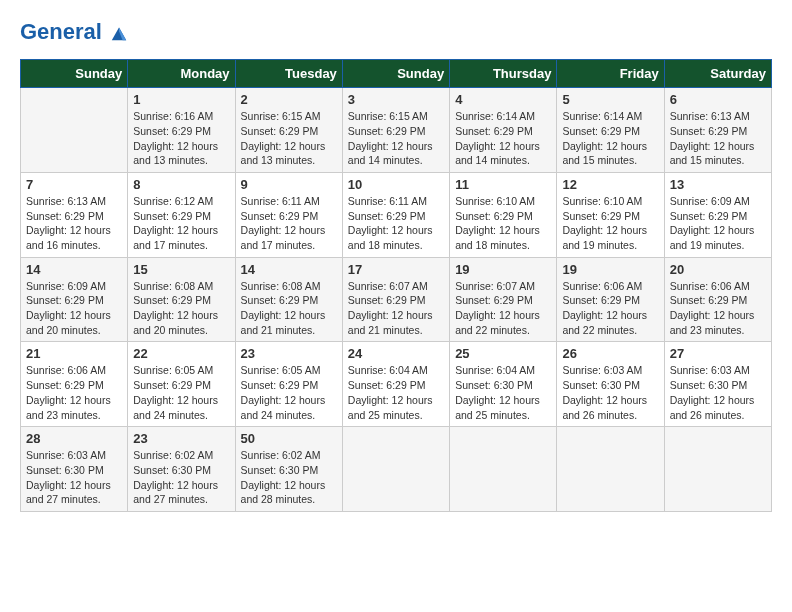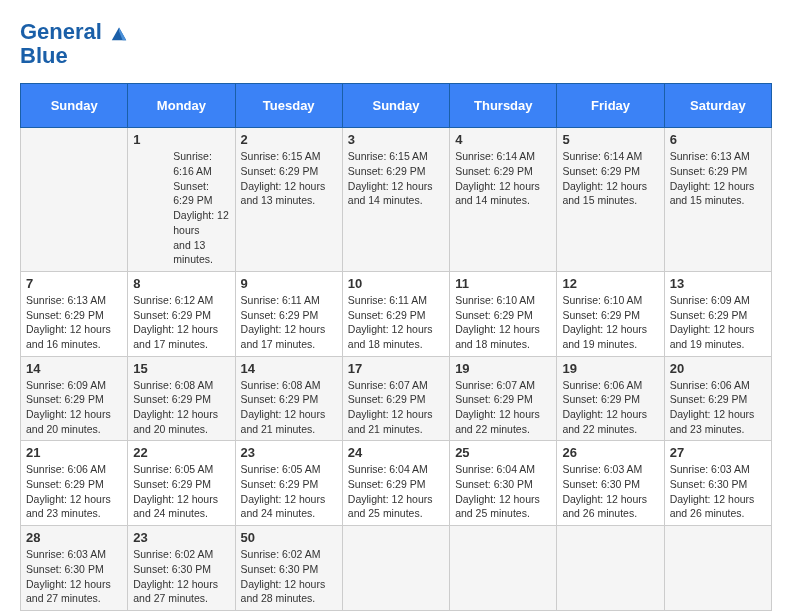--- a/index.html
+++ b/index.html
@@ -45,24 +45,24 @@
     .calendar-subtitle {
       font-size: 15px;
       color: #555;
     }
     table {
       width: 100%;
       border-collapse: collapse;
       font-size: 11px;
     }
     thead th {
-      background-color: #3b82f6;
+      background-color: #14532d;
       color: #fff;
-      padding: 14px 5px;
-      text-align: center;
+      padding: 6px 5px;
+      text-align: right;
       font-size: 13px;
       font-weight: bold;
       border: 1px solid #1a5fa8;
     }
     tbody td {
       border: 1px solid #ccc;
       vertical-align: top;
       padding: 4px 5px;
       height: 80px;
       width: 107px;
@@ -95,21 +95,20 @@
 <div class="header-area">
   <div class="logo">
     <div>
       <div class="logo-text">
         <span>General</span>
         <svg class="logo-icon" viewBox="0 0 20 20" style="display:inline-block;vertical-align:middle;">
           <polygon points="2,18 10,4 18,18" fill="#1a5fa8"></polygon>
           <polygon points="10,4 18,18 14,18 10,8" fill="#4a90d9"></polygon>
         </svg>
       </div>
-      <div class="logo-text"><span>Blue</span></div>
     </div>
   </div>
 </div>
 
 <table>
   <thead id="calendar-thead">
   <tr>
         <th>Sunday</th>
         <th>Monday</th>
         <th>Tuesday</th>
@@ -117,21 +116,21 @@
         <th>Thursday</th>
         <th>Friday</th>
         <th>Saturday</th>
       </tr>
     </thead>
   <tbody id="calendar-tbody">
   <tr>
         <td class="empty-cell"></td>
         <td>
           <span class="day-number">1</span>
-          <div class="day-info" style="white-space: pre-line; margin-left: 40px;">Sunrise: 6:16 AM
+          <div class="day-info" style="white-space: pre-line;">Sunrise: 6:16 AM
 Sunset: 6:29 PM
 Daylight: 12 hours
 and 13 minutes.</div>
         </td>
         <td>
           <span class="day-number">2</span>
           <div class="day-info" style="white-space: pre-line;">Sunrise: 6:15 AM
 Sunset: 6:29 PM
 Daylight: 12 hours
 and 13 minutes.</div>

